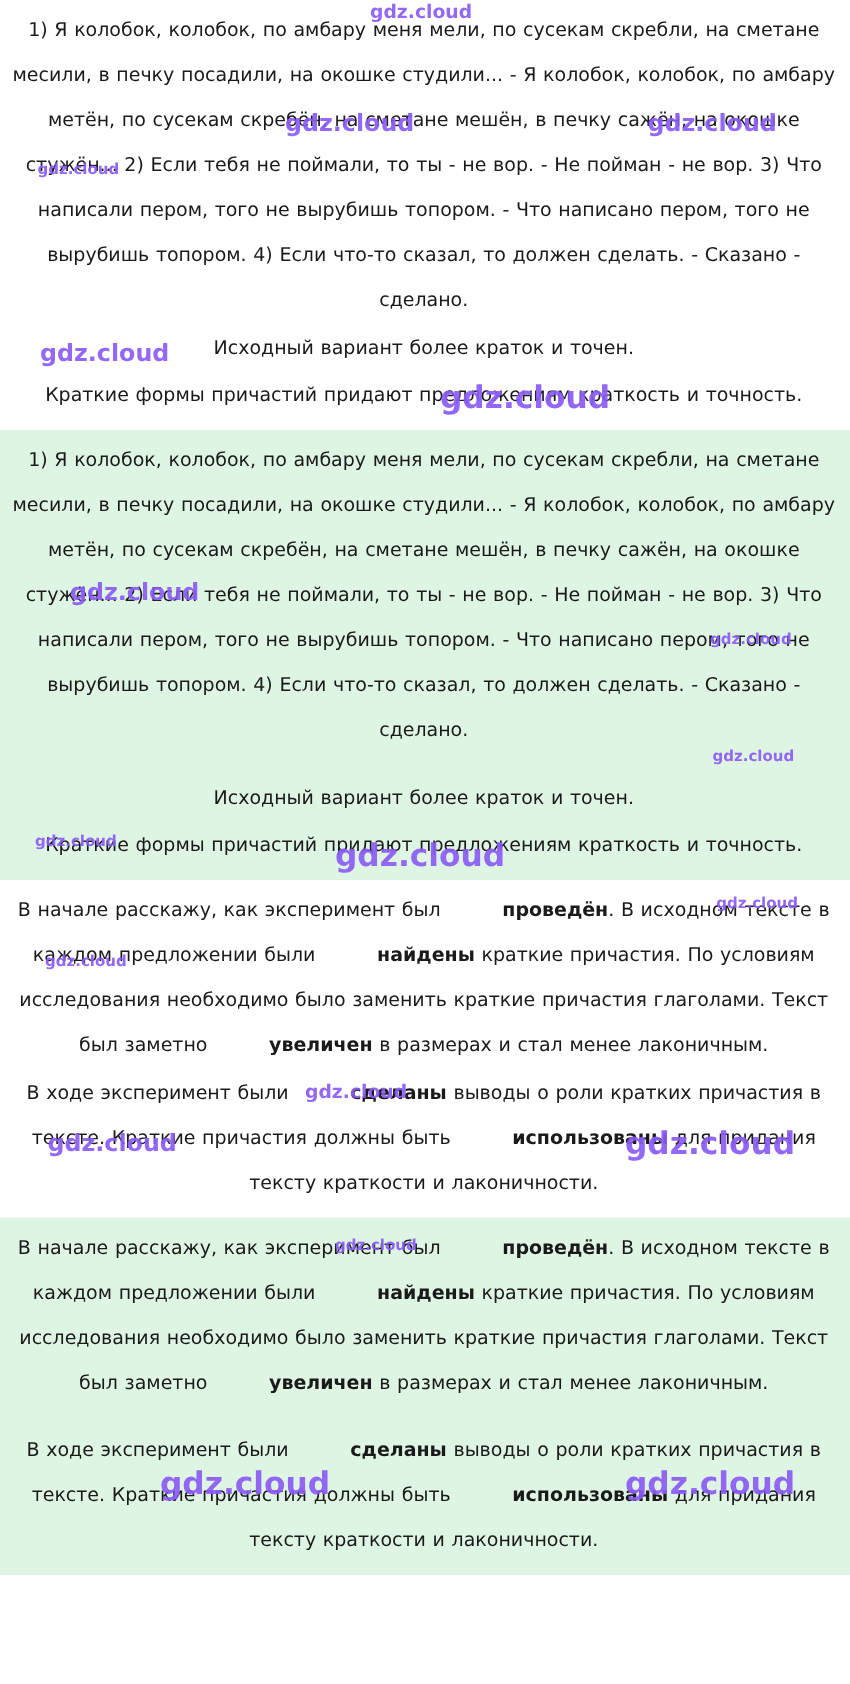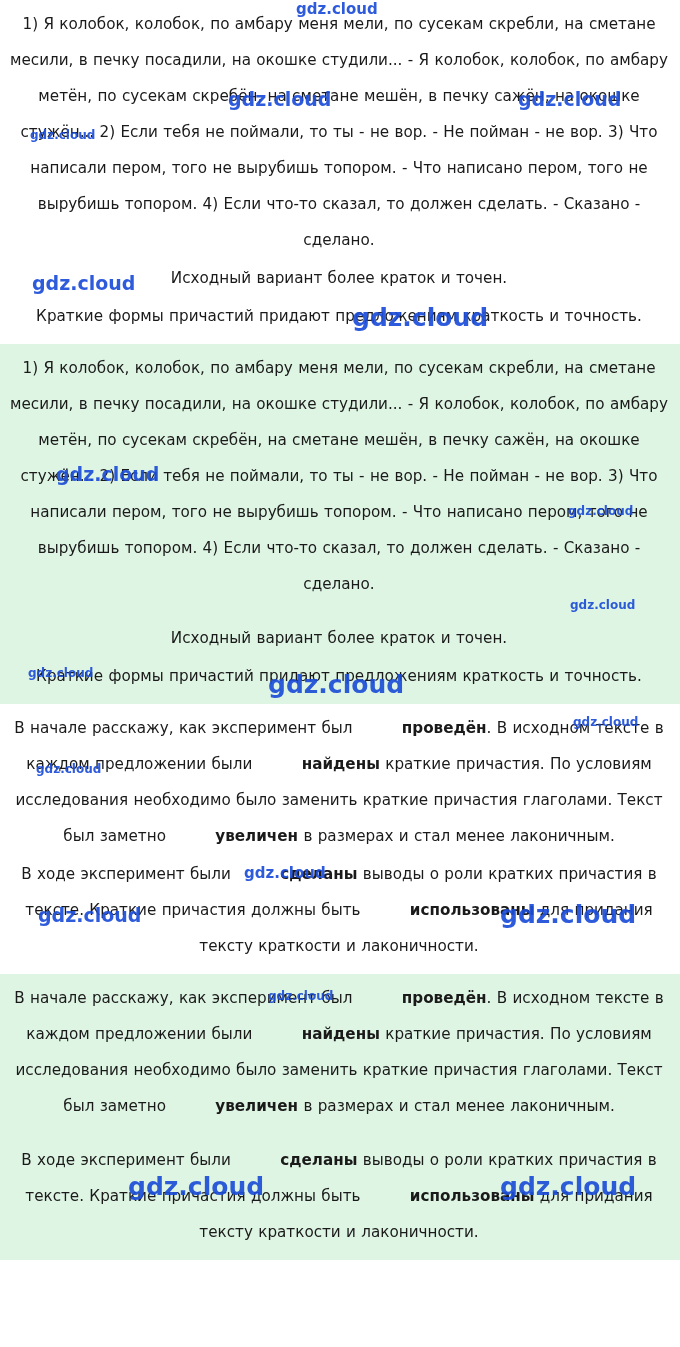--- a/index.html
+++ b/index.html
@@ -49,21 +49,21 @@
     position: absolute;
     color: #8b1a1a;
     font-family: "DejaVu Sans", sans-serif;
     font-weight: bold;
     white-space: nowrap;
     pointer-events: none;
     user-select: none;
     opacity: 0.92;
   }
   .wm.dark {
-    color: #1d4ed8;
+    color: #8b5cf6;
   }
   .wm.s1 { font-size: 12px; }
   .wm.s2 { font-size: 15px; }
   .wm.s3 { font-size: 19px; }
   .wm.s4 { font-size: 25px; }
   .wm-layer {
     position: absolute;
     top: 0;
     left: 0;
     width: 680px;

